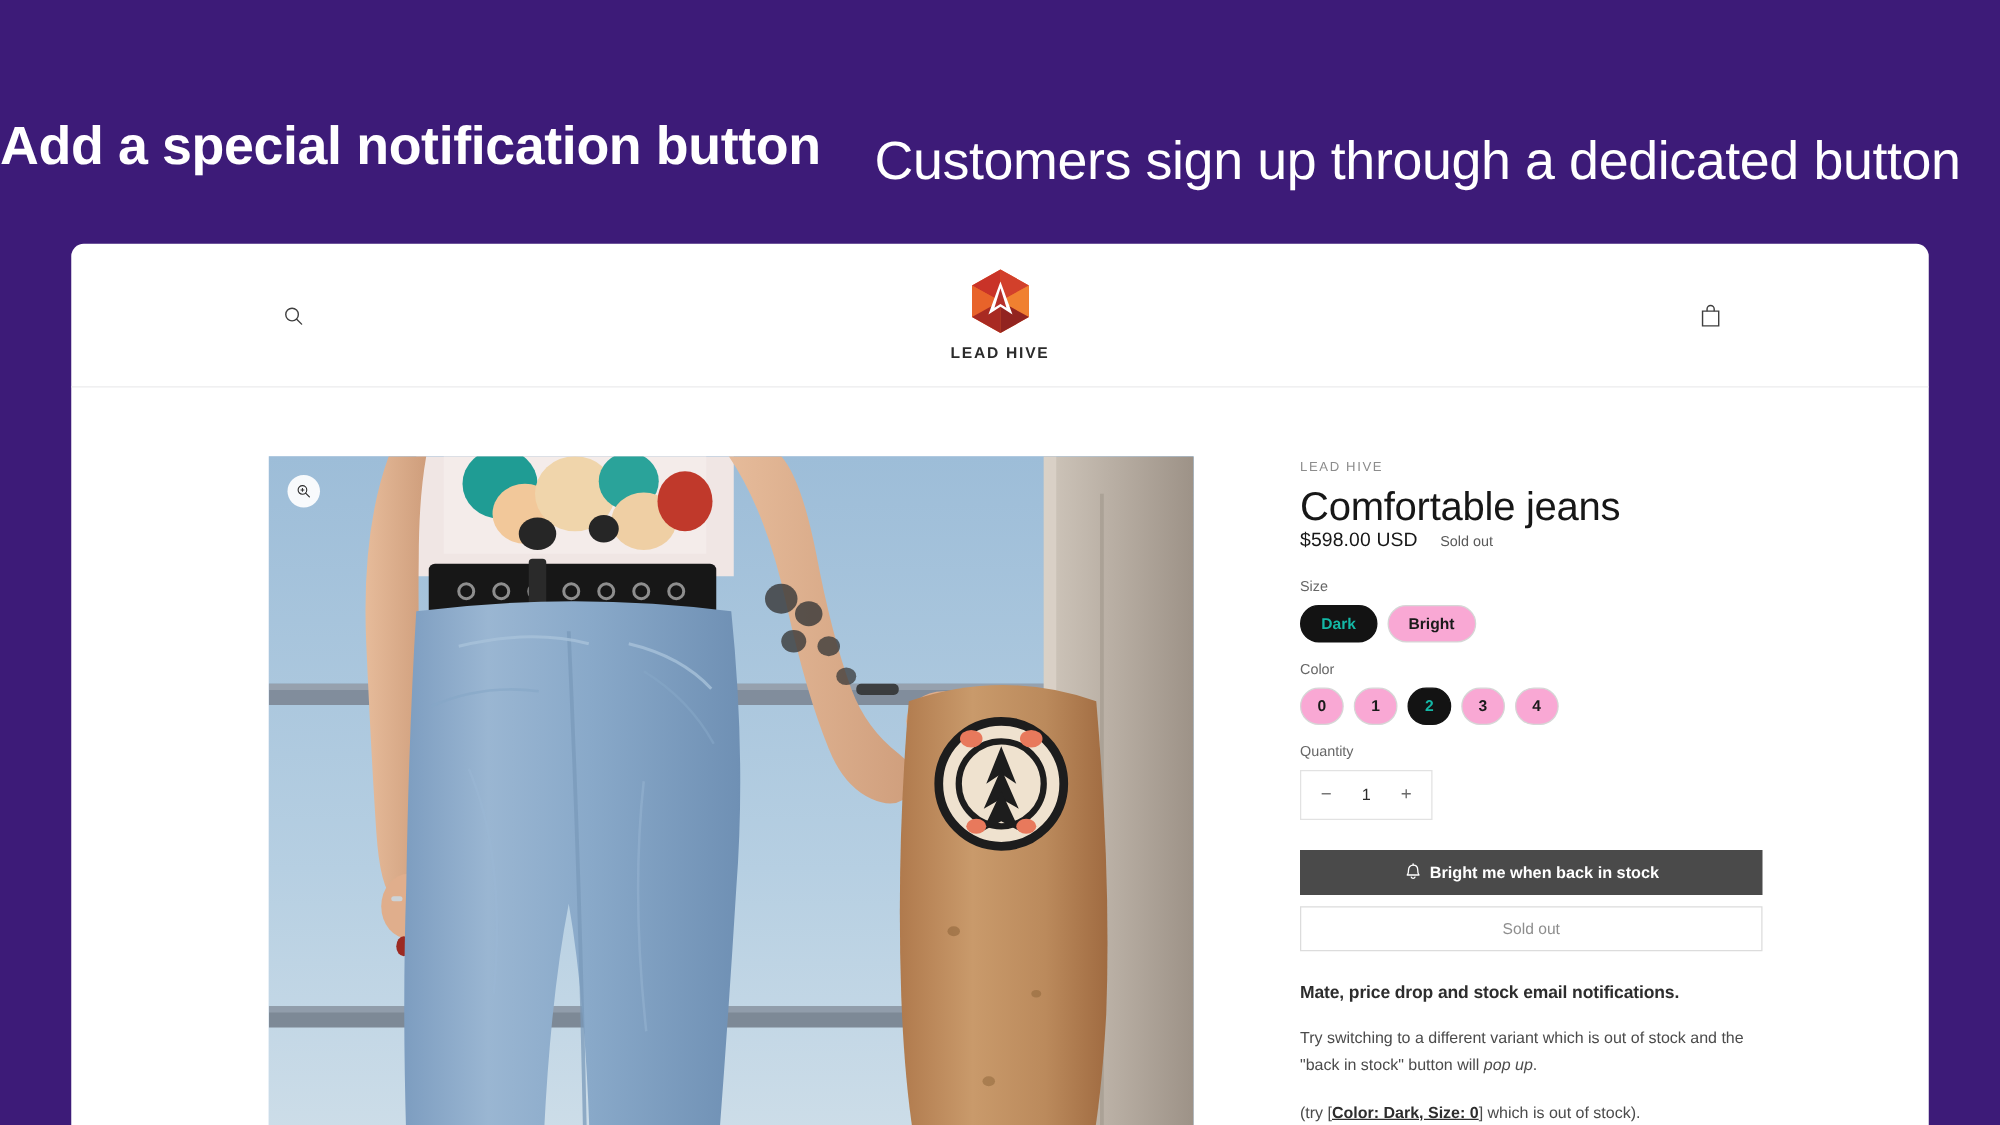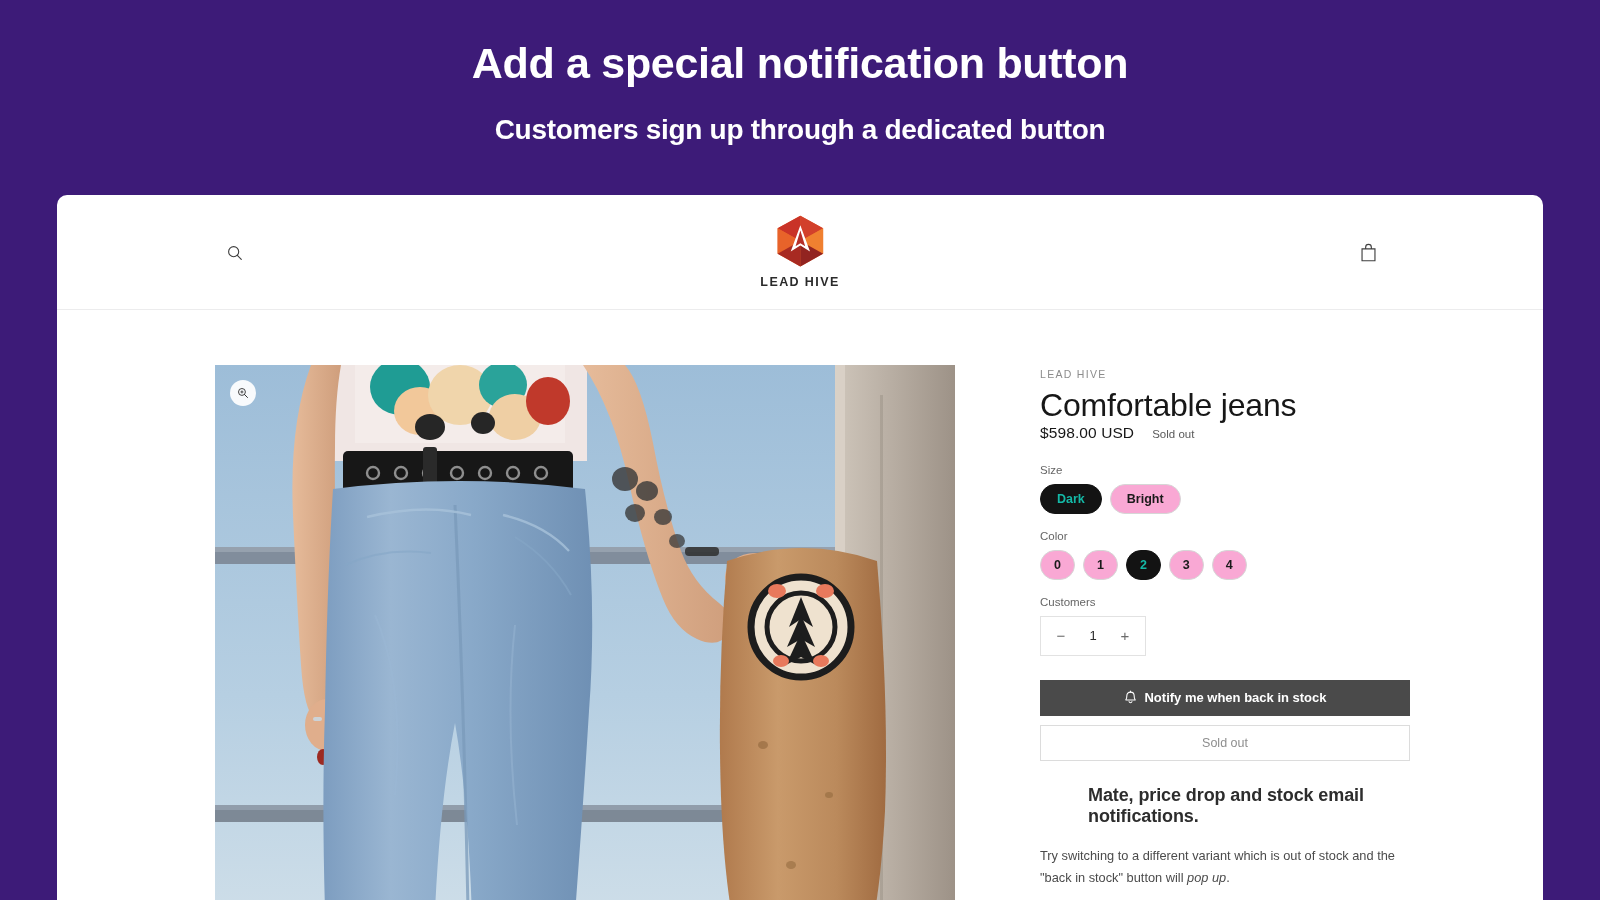--- a/index.html
+++ b/index.html
@@ -15,38 +15,39 @@
     font-family: "Liberation Sans", sans-serif;
     -webkit-font-smoothing: antialiased;
   }
 
   
   .promo-banner {
     width: 1600px;
     height: 196px;
     background: #3d1b78;
     display: flex;
-    flex-direction: column;
+    flex-direction: row;
     align-items: center;
     justify-content: flex-start;
     padding-top: 38px;
+    gap: 43px;
   }
   .promo-title {
     color: #ffffff;
     font-size: 43px;
     font-weight: bold;
     line-height: 1.18;
     letter-spacing: -0.3px;
     text-align: center;
     font-family: "Liberation Sans", sans-serif;
   }
   .promo-subtitle {
     color: #ffffff;
-    font-size: 28px;
-    font-weight: bold;
+    font-size: 43px;
+    font-weight: normal;
     line-height: 1.22;
     letter-spacing: -0.3px;
     text-align: center;
     margin-top: 24px;
     font-family: "Liberation Sans", sans-serif;
   }
 
   
   .store-card {
     position: absolute;
@@ -260,26 +261,25 @@
     font-size: 12.5px;
     display: flex;
     align-items: center;
     justify-content: center;
     cursor: not-allowed;
     margin-bottom: 24px;
     font-family: "Liberation Sans", sans-serif;
   }
 
   .desc-heading {
-    font-size: 18px;
+    font-size: 14px;
     font-weight: bold;
     color: #2d2d2d;
     margin-bottom: 18px;
     letter-spacing: -0.1px;
-    margin-left: 48px;
   }
   .desc-para {
     font-size: 12.8px;
     color: #4b4b4b;
     line-height: 1.72;
     margin-bottom: 16px;
   }
   .desc-para em { font-style: italic; }
   .desc-variant {
     font-weight: bold;
@@ -478,35 +478,35 @@
         <div class="option-pills">
           <div class="pill small">0</div>
           <div class="pill small">1</div>
           <div class="pill small selected">2</div>
           <div class="pill small">3</div>
           <div class="pill small">4</div>
         </div>
       </div>
 
       <div>
-        <div class="qty-label">Customers</div>
+        <div class="qty-label">Quantity</div>
         <div class="qty-box">
           <span class="qty-btn">−</span>
           <span class="qty-value">1</span>
           <span class="qty-btn">+</span>
         </div>
       </div>
 
       <button class="notify-button">
         <svg class="bell-icon" width="15" height="16" viewBox="0 0 16 17">
           <path d="M8 2.2 C5.6 2.2 4.1 3.9 4.1 6.2 C4.1 9.4 3 10.6 3 10.6 H13 C13 10.6 11.9 9.4 11.9 6.2 C11.9 3.9 10.4 2.2 8 2.2 Z" fill="none" stroke="#ffffff" stroke-width="1.15" stroke-linejoin="round"></path>
           <path d="M8 1.1 V2.2" stroke="#ffffff" stroke-width="1.15" stroke-linecap="round"></path>
           <path d="M6.4 12.4 a1.7 1.7 0 0 0 3.2 0" fill="none" stroke="#ffffff" stroke-width="1.15" stroke-linecap="round"></path>
         </svg>
-        <span>Notify me when back in stock</span>
+        <span>Bright me when back in stock</span>
       </button>
 
       <button class="soldout-button">
         <span>Sold out</span>
       </button>
 
       <div class="desc-heading">Mate, price drop and stock email notifications.</div>
 
       <p class="desc-para">
         <span>Try switching to a different variant which is out of stock and the "back in stock" button will </span><em>pop up</em><span>.</span>

